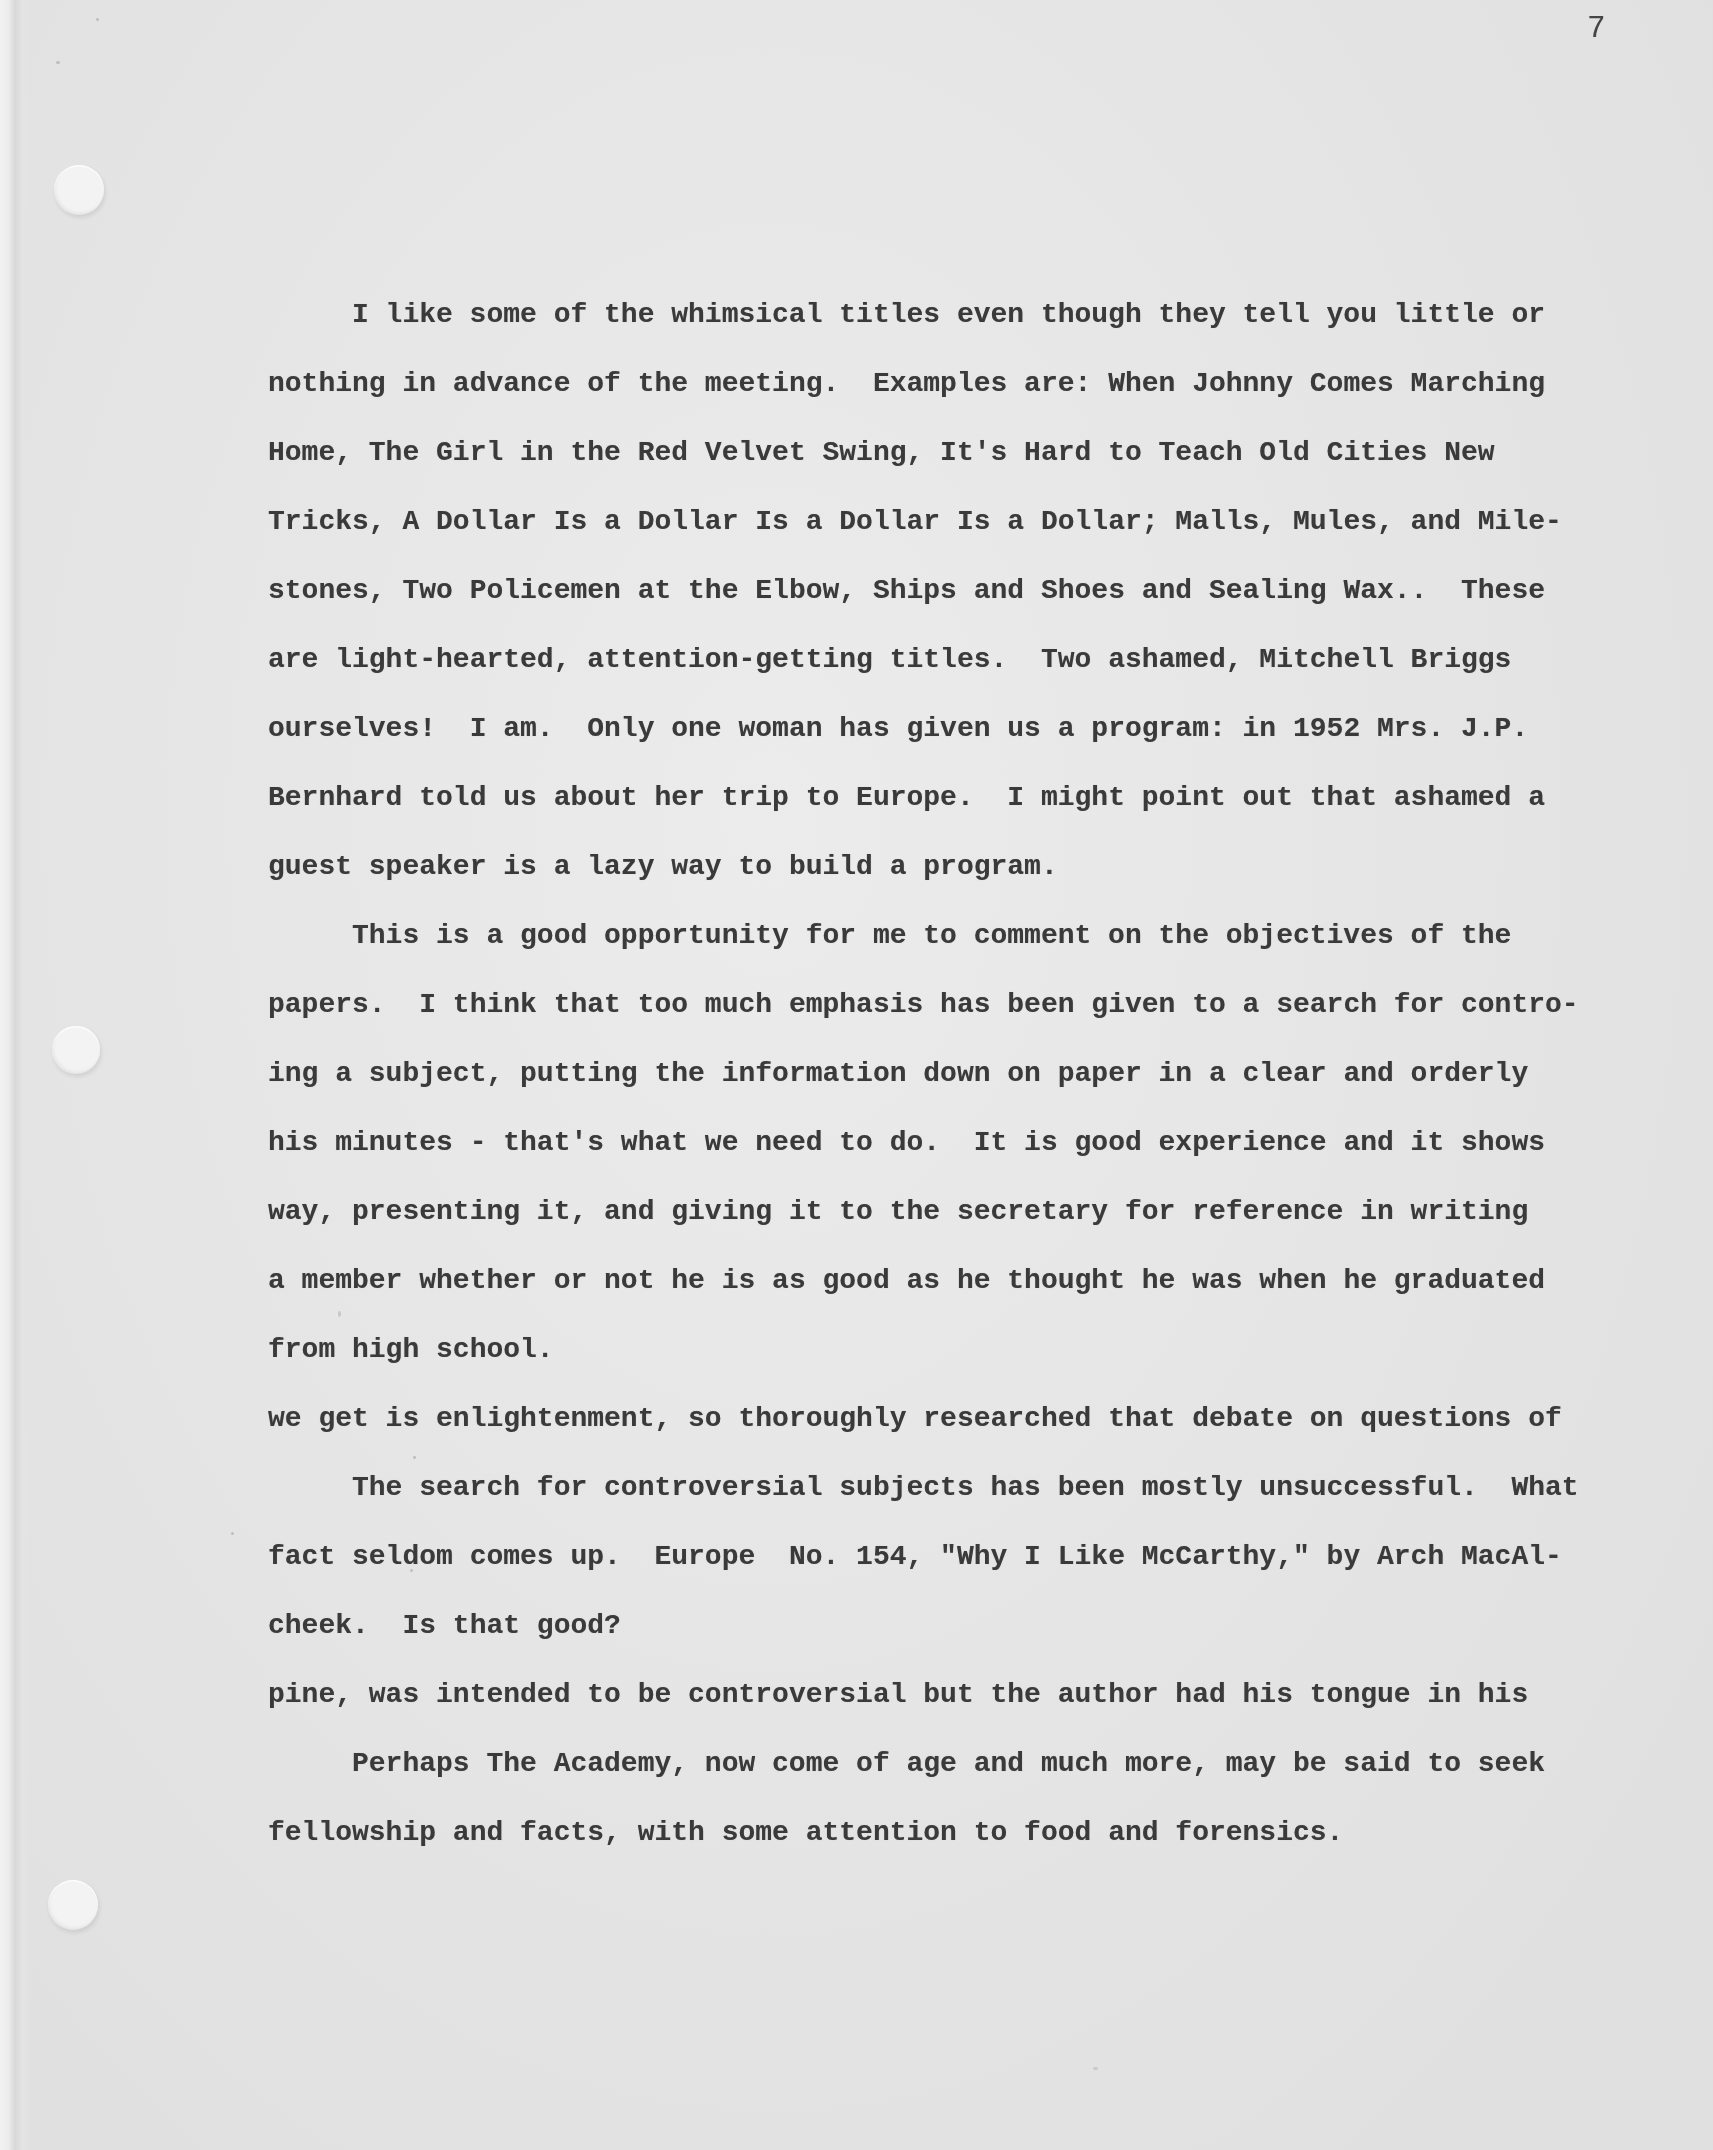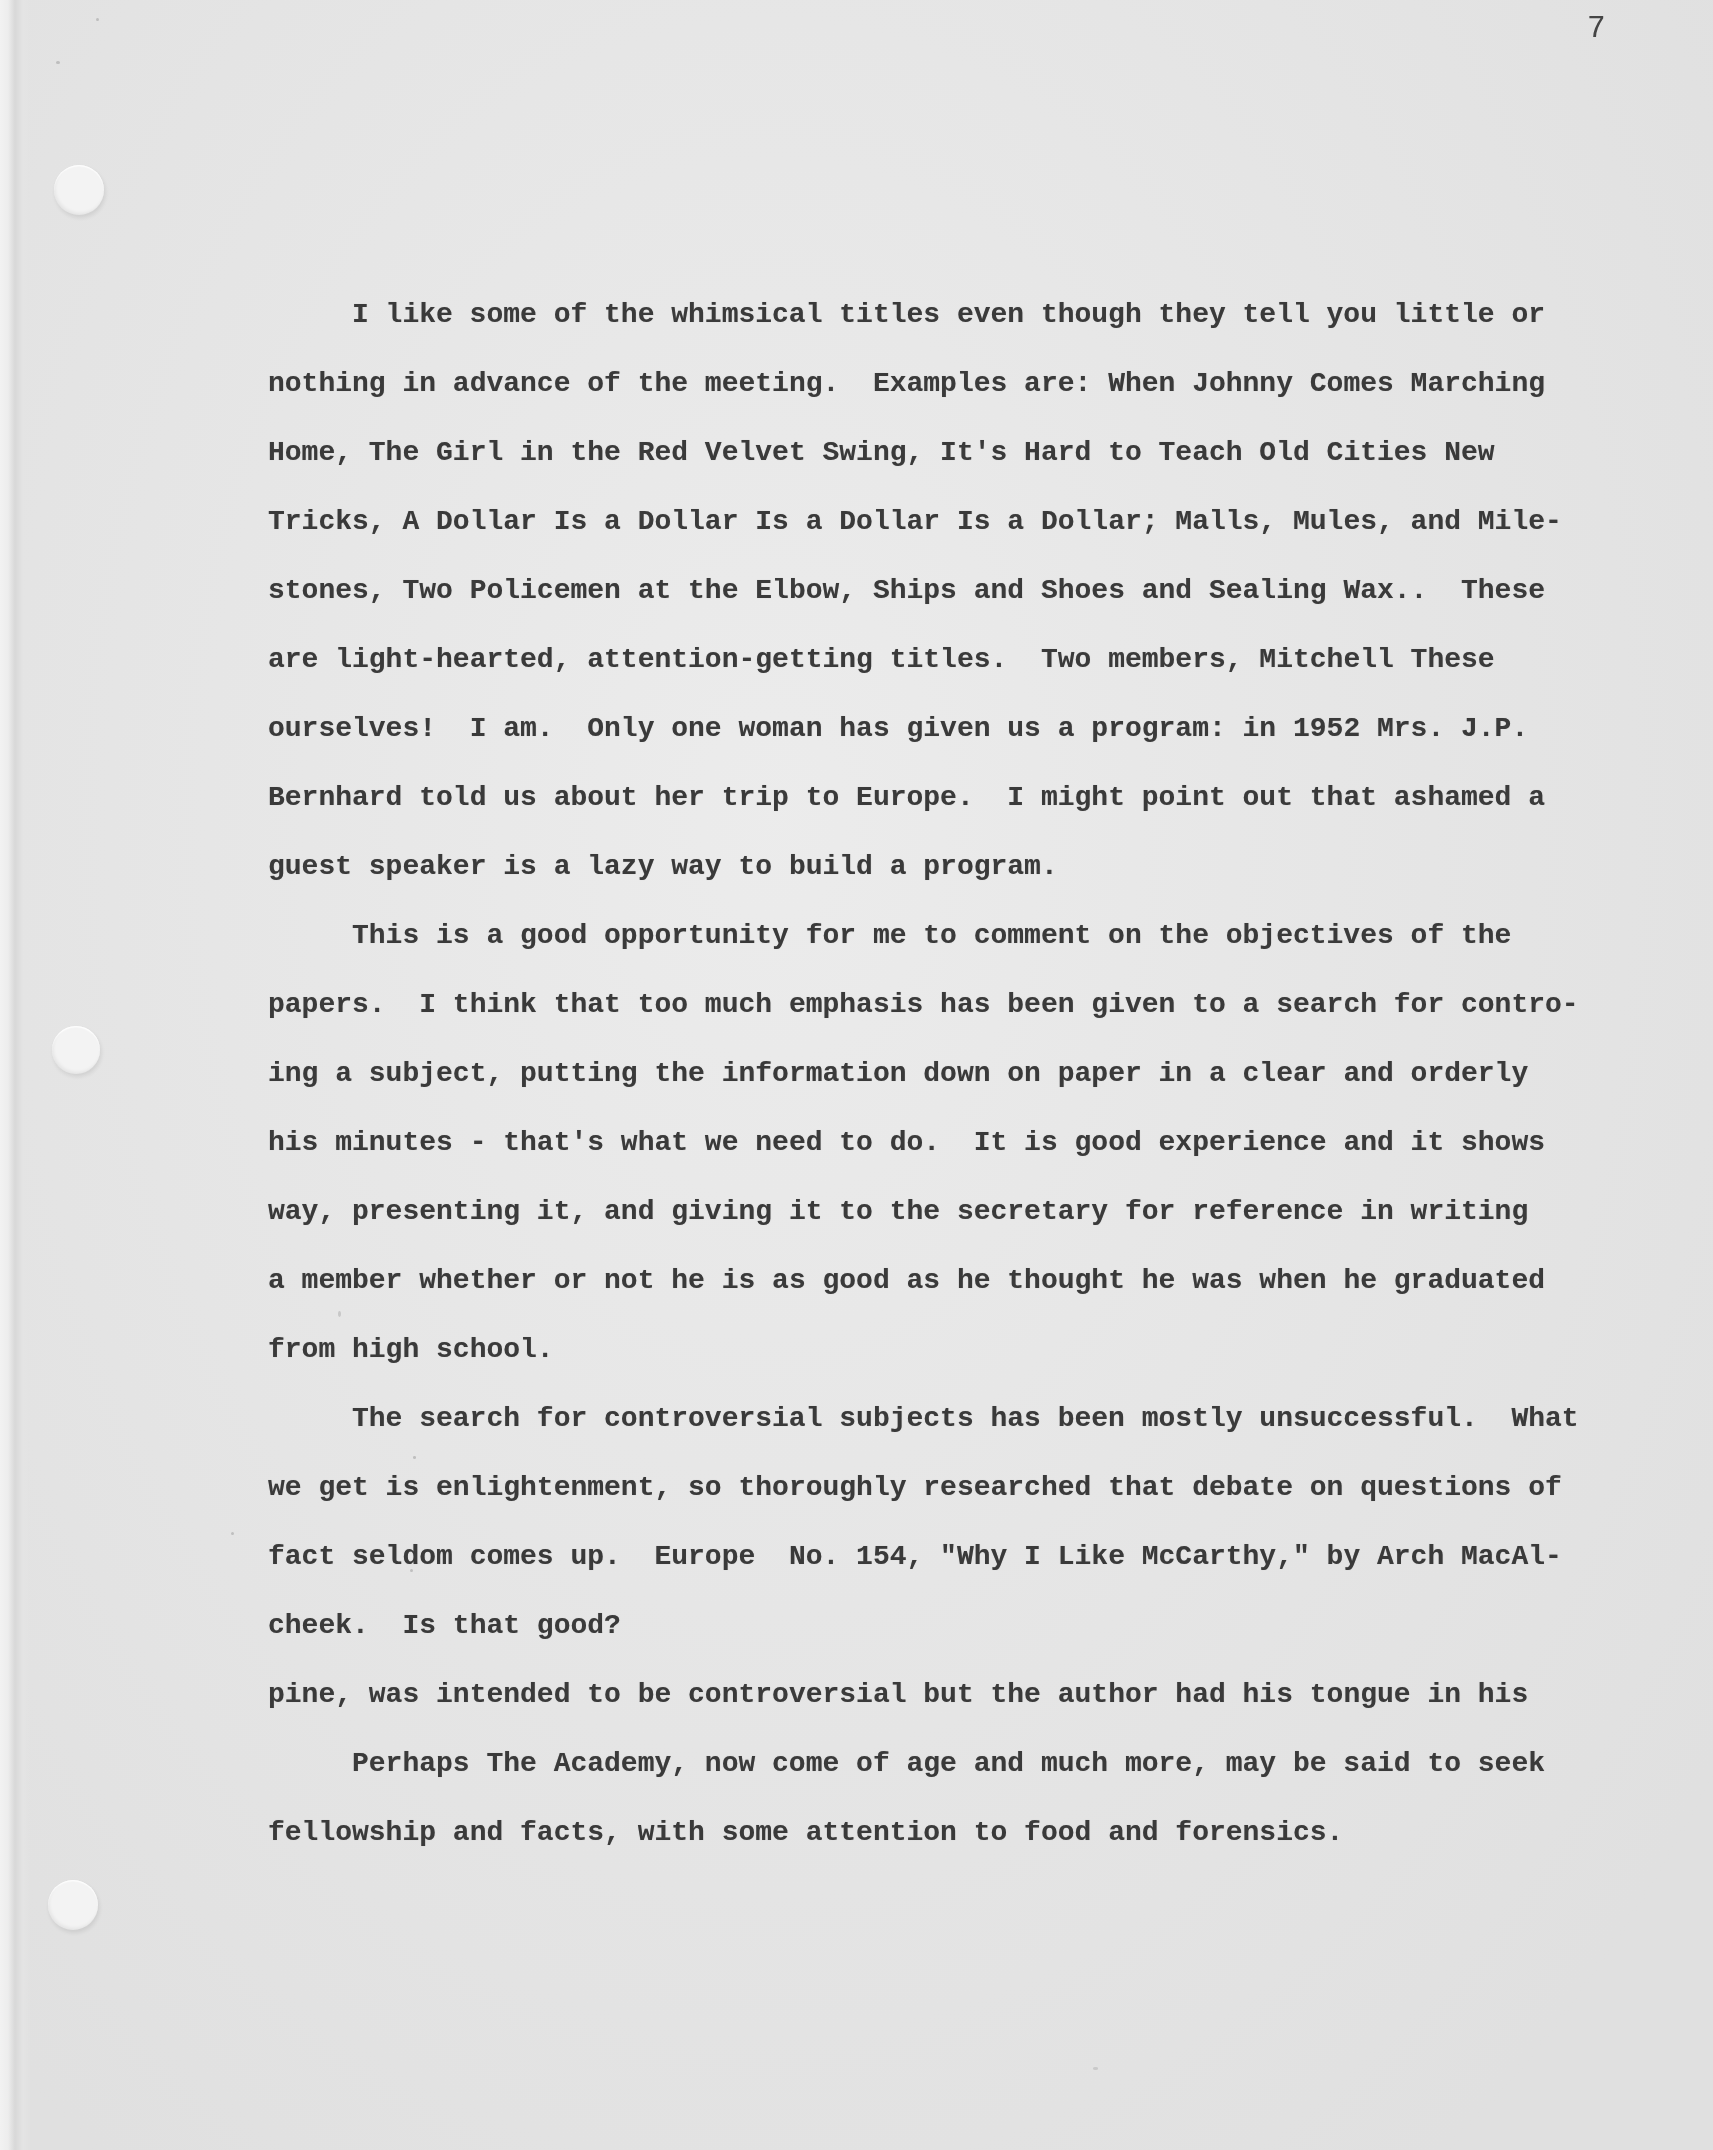--- a/index.html
+++ b/index.html
@@ -70,32 +70,32 @@
 <div class="speck speck-7"></div>
 
 <div class="page-number">7</div>
 
 <div class="text-block">
   <div class="line indent">I like some of the whimsical titles even though they tell you little or</div>
   <div class="line">nothing in advance of the meeting.  Examples are: When Johnny Comes Marching</div>
   <div class="line">Home, The Girl in the Red Velvet Swing, It's Hard to Teach Old Cities New</div>
   <div class="line">Tricks, A Dollar Is a Dollar Is a Dollar Is a Dollar; Malls, Mules, and Mile-</div>
   <div class="line">stones, Two Policemen at the Elbow, Ships and Shoes and Sealing Wax..  These</div>
-  <div class="line">are light-hearted, attention-getting titles.  Two members, Mitchell These</div>
+  <div class="line">are light-hearted, attention-getting titles.  Two ashamed, Mitchell Briggs</div>
   <div class="line">ourselves!  I am.  Only one woman has given us a program: in 1952 Mrs. J.P.</div>
   <div class="line">Bernhard told us about her trip to Europe.  I might point out that ashamed a</div>
   <div class="line">guest speaker is a lazy way to build a program.</div>
   <div class="line indent">This is a good opportunity for me to comment on the objectives of the</div>
   <div class="line">papers.  I think that too much emphasis has been given to a search for contro-</div>
   <div class="line">ing a subject, putting the information down on paper in a clear and orderly</div>
   <div class="line">his minutes - that's what we need to do.  It is good experience and it shows</div>
   <div class="line">way, presenting it, and giving it to the secretary for reference in writing</div>
   <div class="line">a member whether or not he is as good as he thought he was when he graduated</div>
   <div class="line">from high school.</div>
+  <div class="line">we get is enlightenment, so thoroughly researched that debate on questions of</div>
   <div class="line indent">The search for controversial subjects has been mostly unsuccessful.  What</div>
-  <div class="line">we get is enlightenment, so thoroughly researched that debate on questions of</div>
   <div class="line">fact seldom comes up.  Europe  No. 154, "Why I Like McCarthy," by Arch MacAl-</div>
   <div class="line">cheek.  Is that good?</div>
   <div class="line">pine, was intended to be controversial but the author had his tongue in his</div>
   <div class="line indent">Perhaps The Academy, now come of age and much more, may be said to seek</div>
   <div class="line">fellowship and facts, with some attention to food and forensics.</div>
 </div>
 
 
 </body></html>

